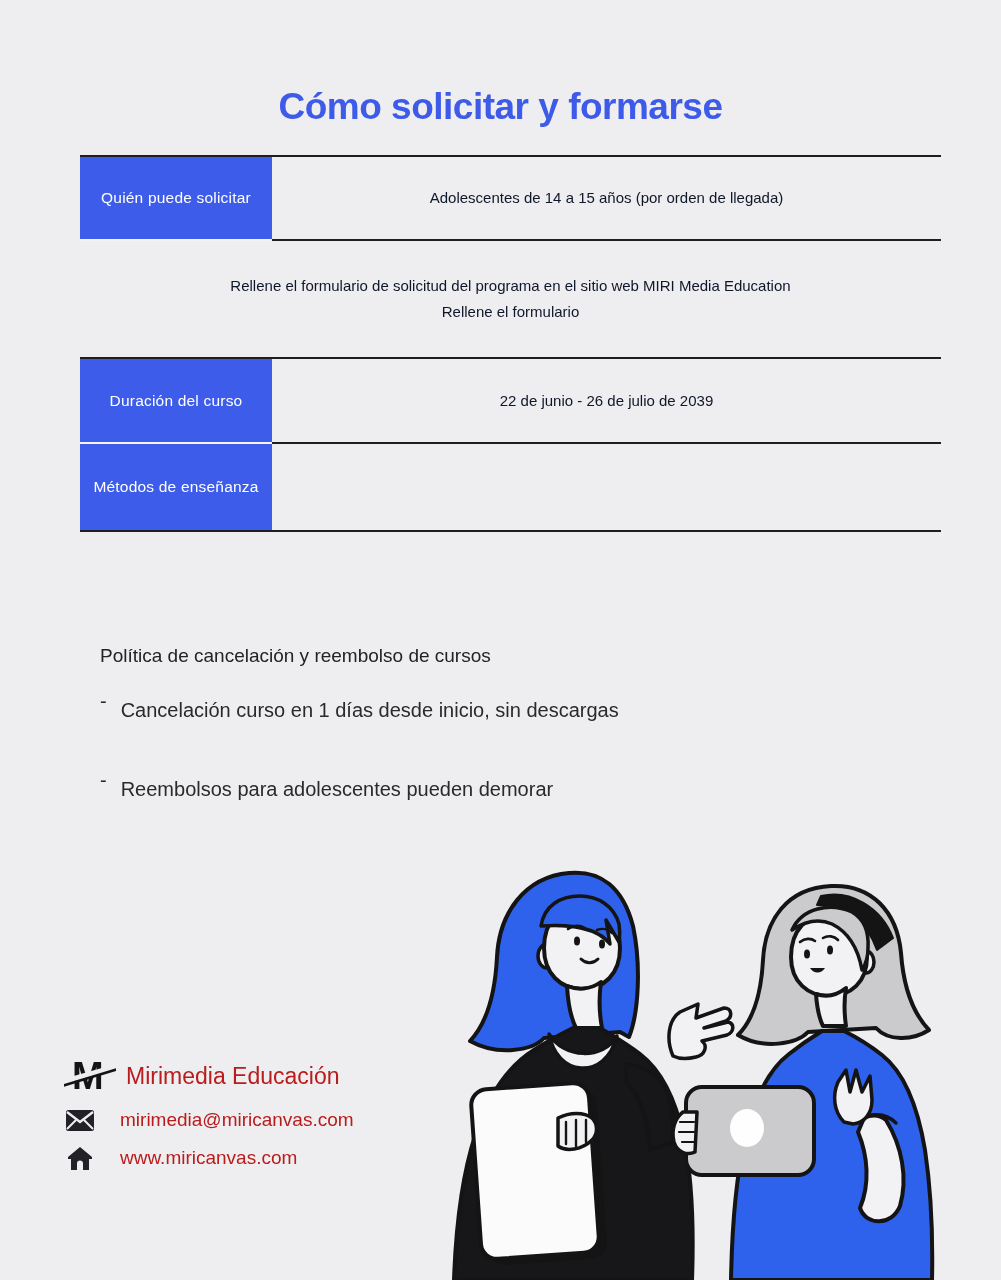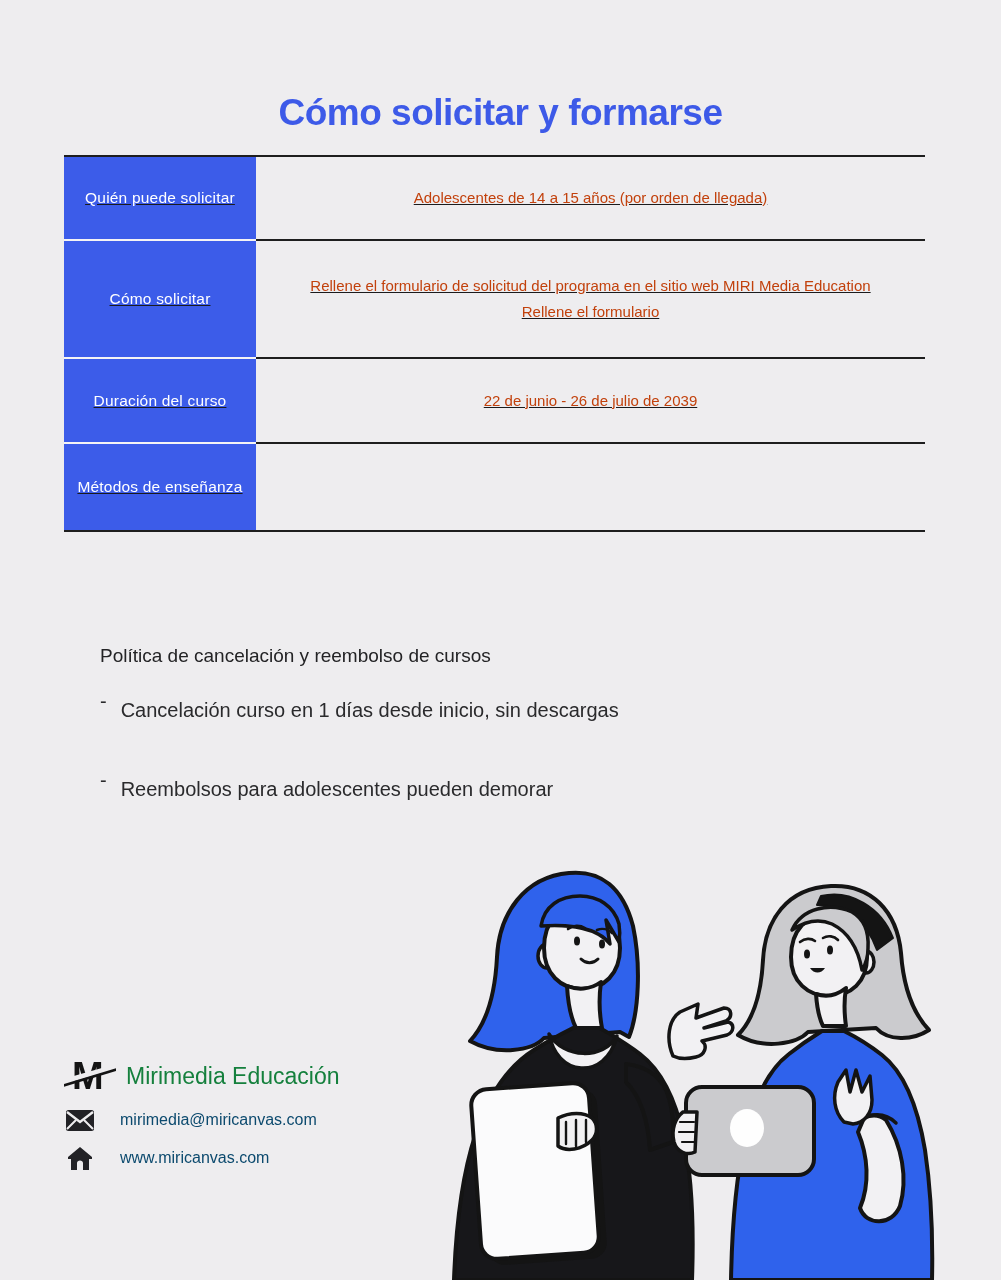--- a/index.html
+++ b/index.html
@@ -3,84 +3,83 @@
 <meta charset="utf-8">
 <style>
   html,body{margin:0;padding:0;background:#d8d8da;}
   .page{
     position:relative;width:1001px;height:1280px;margin:0 auto;
     background:#EEEDEF;overflow:hidden;
     font-family:"Liberation Sans",sans-serif;color:#1B1B1D;
   }
   
   .title{
-    position:absolute;top:92px;left:0;width:100%;margin:0;
+    position:absolute;top:86px;left:0;width:100%;margin:0;
     text-align:center;font-size:37px;font-weight:700;color:#3D5AE8;
     letter-spacing:-0.5px;
   }
   
   .info-table{
-    position:absolute;left:64px;top:155px;width:861px;
-    border-top:2px solid #1E1E1E;border-bottom:2px solid #1E1E1E;text-decoration:underline;
+    position:absolute;left:80px;top:155px;width:861px;
+    border-top:2px solid #1E1E1E;border-bottom:2px solid #1E1E1E;
   }
   .t-row{display:flex;}
   .t-row:nth-child(1){height:84px;}
   .t-row:nth-child(2){height:118px;}
   .t-row:nth-child(3){height:85px;}
   .t-row:nth-child(4){height:86px;}
   .t-row:nth-child(5){height:77px;}
   .label-cell{
     width:192px;box-sizing:border-box;background:#3C5CE9;color:#FFFFFF;
     display:flex;align-items:center;justify-content:center;
     font-size:15.5px;text-align:center;letter-spacing:0.2px;padding:0 8px;
   }
   .t-row:not(:last-child) .label-cell{border-bottom:2px solid #F4F3F5;}
   .content-cell{
     flex:1;box-sizing:border-box;display:flex;flex-direction:column;
     align-items:center;justify-content:center;
-    font-size:15px;line-height:26px;color:#c2410c;text-align:center;padding:0 32px;
+    font-size:15px;line-height:26px;color:#0f172a;text-align:center;padding:0 32px;
   }
   .t-row:not(:last-child) .content-cell{border-bottom:2px solid #1E1E1E;}
   
   .policy{position:absolute;left:100px;top:645px;width:720px;}
   .policy-heading{font-size:19px;font-weight:400;color:#232325;margin:0 0 32px 0;}
   .policy-item{
     display:flex;align-items:flex-start;
     font-size:20px;color:#2A2A2C;margin-bottom:56px;
   }
   .policy-item .dash{display:inline-block;transform:translateY(-9px);margin-right:14px;}
   
   .illustration{position:absolute;left:440px;top:860px;width:561px;height:420px;}
   
   .footer{position:absolute;left:64px;top:1056px;}
   .brand-row{display:flex;align-items:center;gap:10px;height:40px;}
   .brand-logo{width:52px;height:40px;}
-  .brand-name{font-size:23px;color:#15803d;}
+  .brand-name{font-size:23px;color:#b91c1c;}
   .contact-row{margin-top:14px;font-size:27px;font-weight:700;color:#141416;letter-spacing:0.3px;line-height:32px;}
   .contact-row .phone{margin-left:26px;}
   .contact-line{display:flex;align-items:center;margin-top:10px;height:28px;}
   .c-icon{width:32px;display:flex;justify-content:center;}
-  .c-text{margin-left:24px;font-size:16px;color:#0c4a6e;}
+  .c-text{margin-left:24px;font-size:19px;color:#b91c1c;}
 </style>
 </head>
 <body>
 
 <div class="page">
 
   <h1 class="title">Cómo solicitar y formarse</h1>
 
   <div class="info-table">
     <div class="t-row">
       <div class="label-cell">Quién puede solicitar</div>
       <div class="content-cell">
         <div>Adolescentes de 14 a 15 años (por orden de llegada)</div>
       </div>
     </div>
     <div class="t-row">
-      <div class="label-cell">Cómo solicitar</div>
       <div class="content-cell">
         <div>Rellene el formulario de solicitud del programa en el sitio web MIRI Media Education</div>
         <div>Rellene el formulario</div>
       </div>
     </div>
     <div class="t-row">
       <div class="label-cell">Duración del curso</div>
       <div class="content-cell">
         <div>22 de junio - 26 de julio de 2039</div>
       </div>

